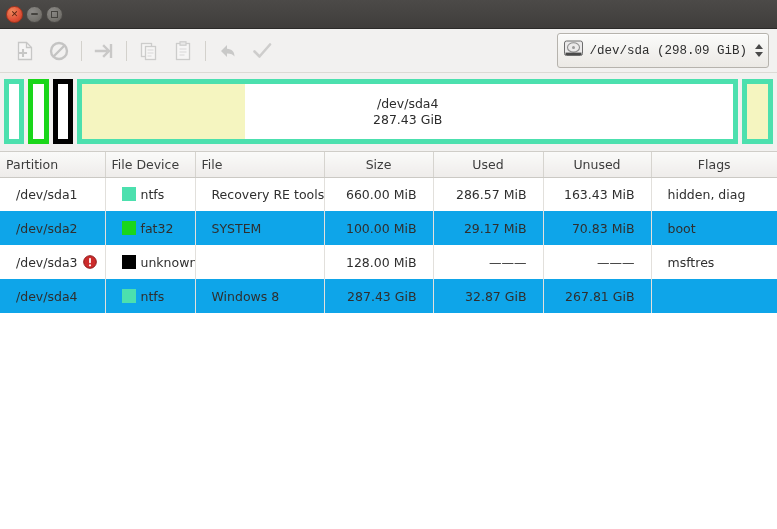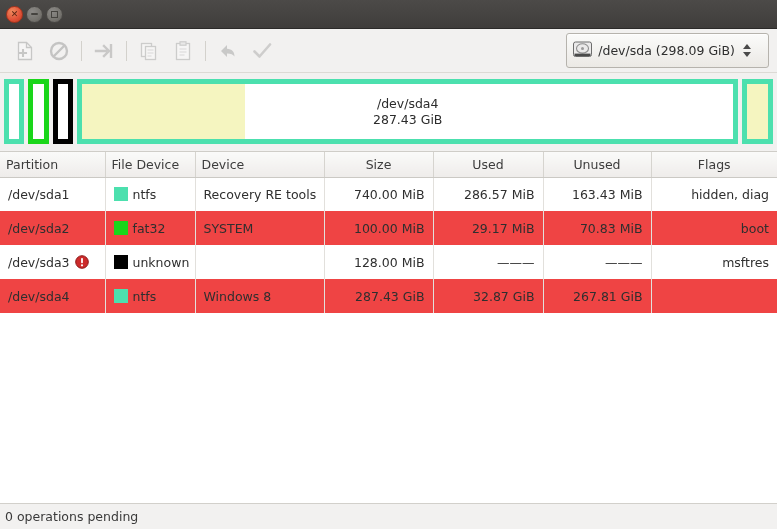--- a/index.html
+++ b/index.html
@@ -113,26 +113,27 @@
     width: 1px; height: 20px;
     background: #d3d1cc;
     margin: 0 5px;
   }
   .tb-spacer { flex: 1; }
   .device-combo {
     display: flex;
     align-items: center;
     gap: 6px;
     height: 35px;
-    padding: 0 16px 0 6px;
+    padding: 0 4px 0 6px;
     background: linear-gradient(to bottom, #fbfbfa 0%, #ebe9e5 100%);
     border: 1px solid #b6b3ad;
     border-radius: 3px;
     box-shadow: 0 1px 0 rgba(255,255,255,0.8) inset;
     box-sizing: border-box;
+    font-family: Liberation Mono, monospace;
   }
   .device-label { font-size: 12.5px; color: #2f2f2f; white-space: nowrap; }
   .spinner {
     display: flex; flex-direction: column; align-items: center;
     justify-content: center; gap: 3px; margin-left: 2px; padding-right: 1px;
   }
   .spin-tri { width: 0; height: 0; border-left: 4px solid transparent; border-right: 4px solid transparent; }
   .spin-up { border-bottom: 5px solid #4a4a4a; }
   .spin-dn { border-top: 5px solid #4a4a4a; }
 
@@ -194,29 +195,29 @@
     color: #3c3c3c;
     height: 25px;
     padding: 0 6px;
     box-sizing: border-box;
     white-space: nowrap;
     overflow: hidden;
   }
   table.ptable th:last-child { border-right: none; }
   table.ptable td {
     height: 34px;
-    padding: 0 8px;
+    padding: 0 16px;
     border-right: 1px solid #e2e0dc;
     box-sizing: border-box;
     white-space: nowrap;
     overflow: hidden;
     color: #2f2f2f;
   }
-  table.ptable td:last-child { border-right: none; text-align: right; }
-  tr.alt td { background: #ef4444; }
+  table.ptable td:last-child { border-right: none; }
+  tr.alt td { background: #0ea5e9; }
   .cell-flex { display: flex; align-items: center; gap: 5px; }
   .fs-swatch {
     width: 14px; height: 14px;
     flex: 0 0 14px;
     display: inline-block;
   }
   .warn-icon {
     width: 14px; height: 14px; flex: 0 0 14px;
     display: inline-flex; align-items: center; justify-content: center;
   }
@@ -367,21 +368,21 @@
           <col style="width:129px">
         <col style="width:109px">
           <col style="width:110px">
           <col style="width:108px">
           <col style="width:126px">
       </colgroup>
       <thead>
         <tr>
           <th class="lft">Partition</th>
           <th class="lft">File Device</th>
-          <th class="lft">Device</th>
+          <th class="lft">File</th>
           <th class="ctr">Size</th>
           <th class="ctr">Used</th>
           <th class="ctr">Unused</th>
           <th class="ctr">Flags</th>
         </tr>
       </thead>
       <tbody>
 
         <tr>
           <td class="lft">
@@ -389,21 +390,21 @@
               <span>/dev/sda1</span>
             </span>
           </td>
           <td class="lft">
             <span class="cell-flex">
               <span class="fs-swatch" style="background:#4ce0ae;"></span>
               <span>ntfs</span>
             </span>
           </td>
           <td class="lft">Recovery RE tools</td>
-          <td class="num">740.00 MiB</td>
+          <td class="num">660.00 MiB</td>
           <td class="num">286.57 MiB</td>
           <td class="num">163.43 MiB</td>
           <td class="lft">hidden, diag</td>
         </tr>
 
         <tr class="alt">
           <td class="lft">
             <span class="cell-flex">
               <span>/dev/sda2</span>
             </span>
@@ -465,17 +466,14 @@
           <td class="num">267.81 GiB</td>
           <td class="lft"></td>
         </tr>
 
 
       </tbody>
     </table>
     <div class="filler"></div>
   </div>
 
-  <div class="statusbar">
-    <span>0 operations pending</span>
-  </div>
 
 </div>
 
 </body></html>

